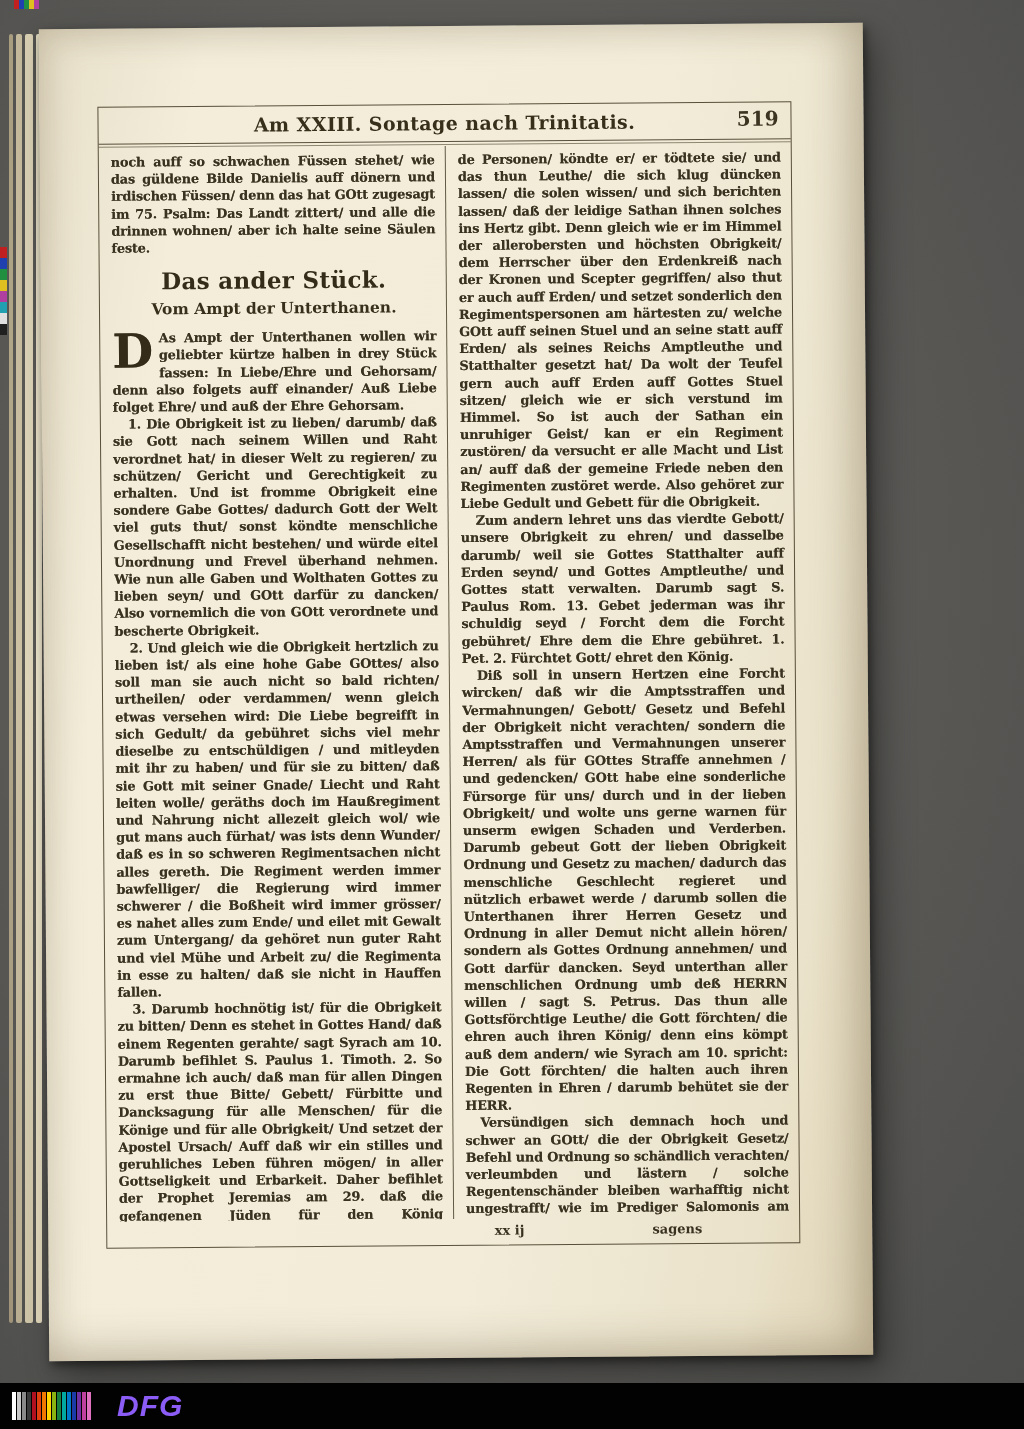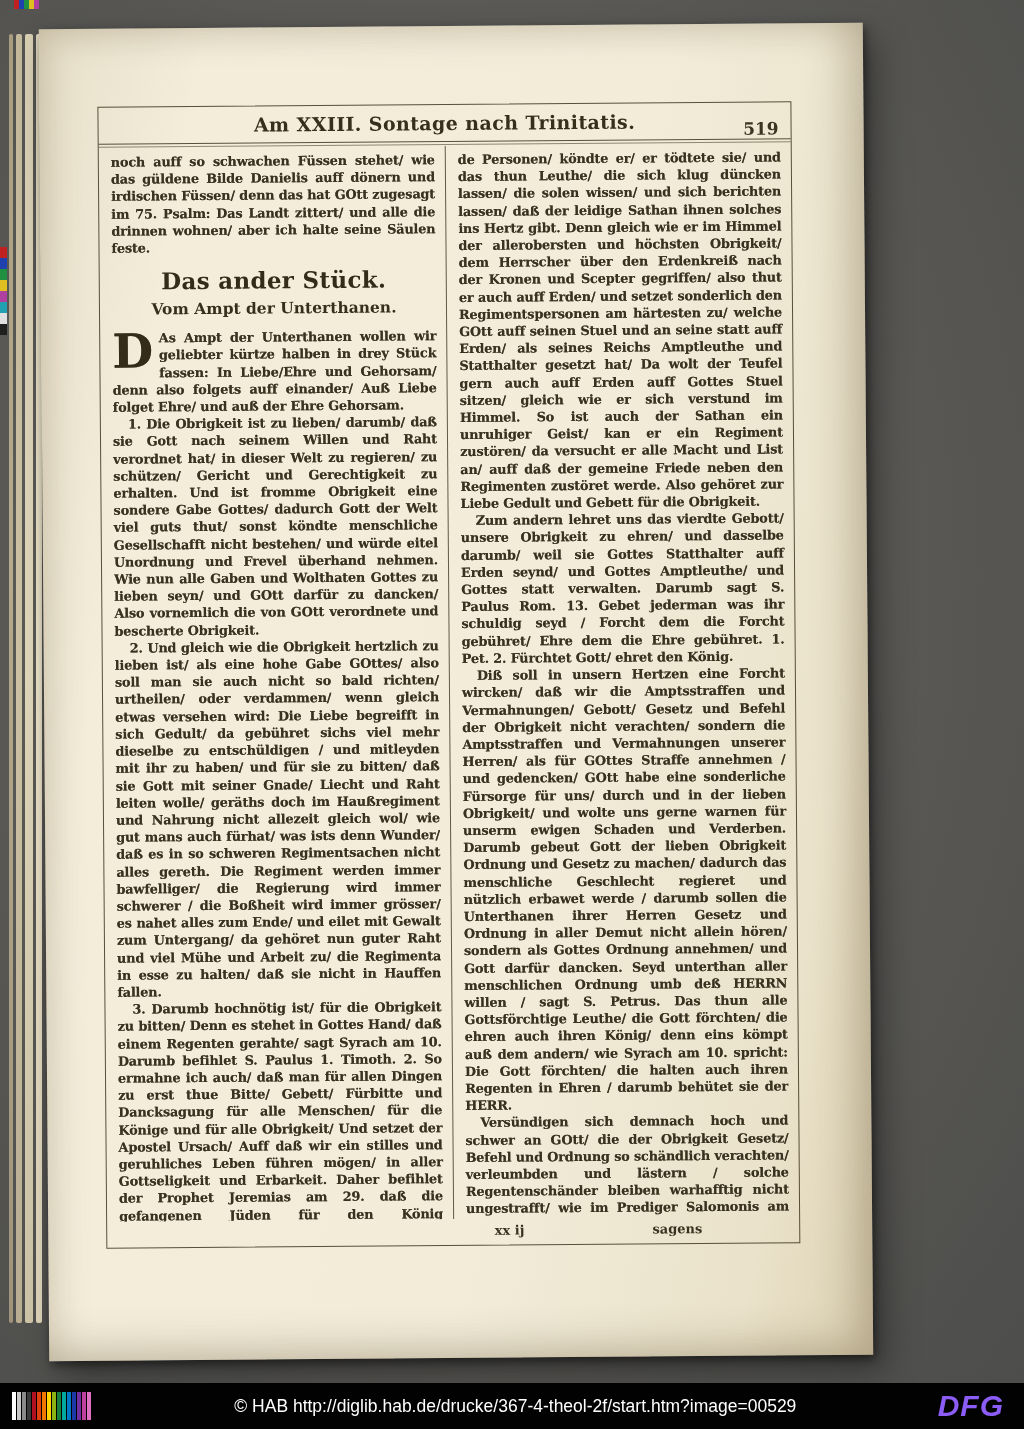--- a/index.html
+++ b/index.html
@@ -52,21 +52,21 @@
     border-bottom:1.2px solid rgba(62,52,30,0.85);
   }
   .block-header::after {
     content:''; position:absolute; left:0; right:0; bottom:-4px; height:1px;
     background:rgba(62,52,30,0.55);
   }
   .running-title {
     font-weight:bold; font-size:19px; letter-spacing:.4px; color:#382f1b;
   }
   .page-number {
-    position:absolute; right:12px; top:16px; font-size:17px; font-weight:bold; color:#3c3320;
+    position:absolute; right:12px; top:4px; font-size:20px; font-weight:bold; color:#3c3320;
   }
 
   .columns { position:absolute; left:0; right:0; top:41px; bottom:26px; display:flex; }
   .col { width:50%; padding:5px 10px 0 12px; overflow:hidden; }
   .col-right { border-left:1.2px solid rgba(62,52,30,0.8); }
 
   .col p {
     margin:0; text-align:justify; text-indent:15px;
     font-size:12.8px; line-height:17.2px; font-weight:bold;
     color:#3a3220; letter-spacing:-0.15px;
@@ -187,15 +187,14 @@
       <span style="background: rgb(255, 212, 0);"></span>
       <span style="background: rgb(140, 180, 16);"></span>
       <span style="background: rgb(26, 128, 64);"></span>
       <span style="background: rgb(0, 168, 160);"></span>
       <span style="background: rgb(0, 120, 200);"></span>
       <span style="background: rgb(26, 58, 168);"></span>
       <span style="background: rgb(112, 48, 160);"></span>
       <span style="background: rgb(192, 64, 160);"></span>
       <span style="background: rgb(224, 112, 192);"></span>
     </div>
-  <span class="copyright">© HAB http://diglib.hab.de/drucke/367-4-theol-2f/start.htm?image=00529</span>
   <span class="dfg">DFG</span>
 </div>
 
 </body></html>

